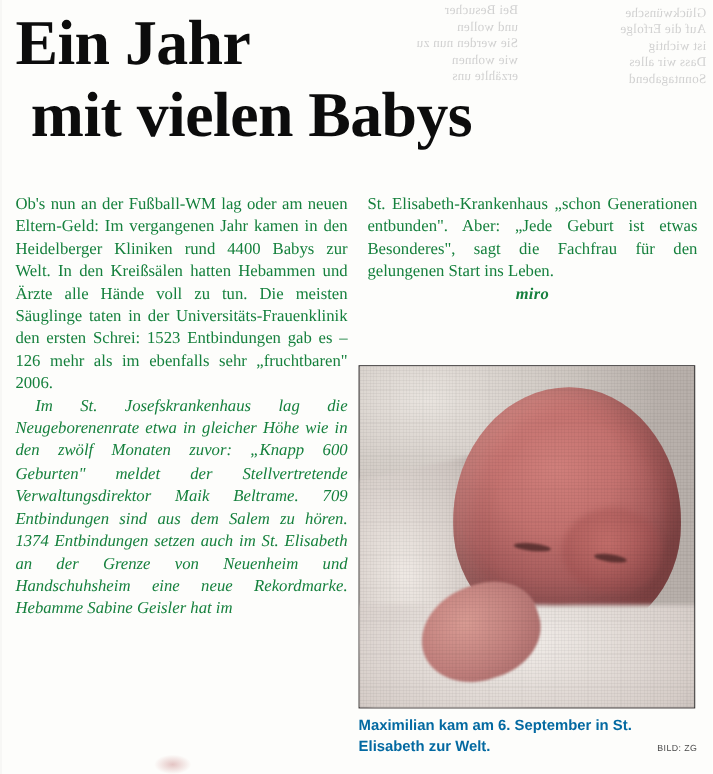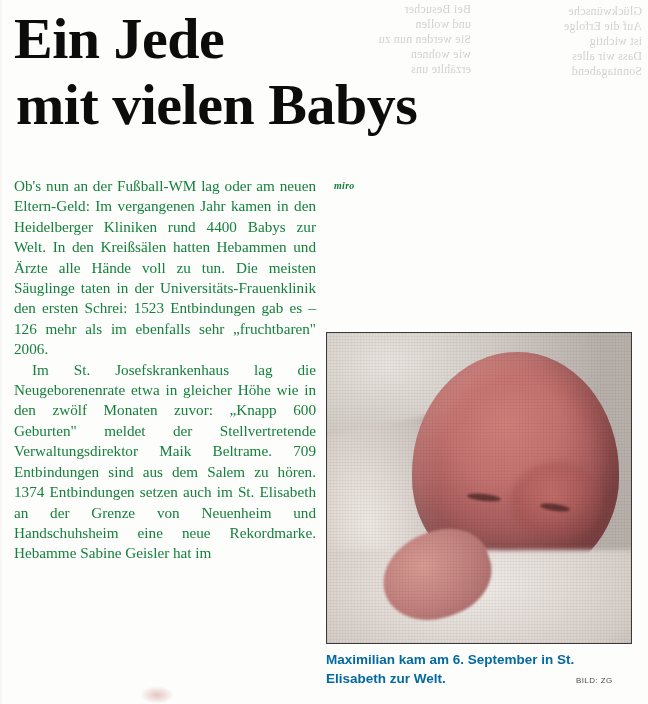--- a/index.html
+++ b/index.html
@@ -64,21 +64,21 @@
     width: 600px;
     font-family: "Liberation Serif", serif;
     font-weight: bold;
     font-size: 58px;
     line-height: 66px;
     letter-spacing: -0.5px;
     color: #0c0c0c;
   }
   .headline .l2 {
     display: block;
-    margin-left: 2px;
+    margin-left: 14px;
   }
 
   .columns {
     position: absolute;
     top: 176px;
     left: 14px;
     width: 620px;
   }
 
   .col {
@@ -92,27 +92,28 @@
     hyphens: manual;
   }
   .col-left  { left: 0px;   width: 302px; }
   .col-right { left: 320px; width: 300px; }
 
   .col p {
     margin: 0;
   }
   .col p.indent {
     text-indent: 18px;
+    font-style: italic;
   }
   .byline {
     margin-top: 2px;
-    text-align: left;
+    text-align: center;
     font-style: italic;
     font-weight: bold;
-    font-size: 10px;
+    font-size: 15px;
     letter-spacing: 0.3px;
   }
 
   .photo-wrap {
     position: absolute;
     top: 332px;
     left: 326px;
     width: 306px;
     height: 312px;
   }
@@ -209,21 +210,21 @@
     font-weight: bold;
     font-size: 13.5px;
     line-height: 19px;
     color: #0369a1;
   }
   .credit {
     position: absolute;
     top: 676px;
     left: 576px;
     width: 58px;
-    text-align: left;
+    text-align: right;
     font-family: "Liberation Sans", sans-serif;
     font-size: 8px;
     letter-spacing: 0.4px;
     color: #4a4a4a;
   }
 
   .smudge {
     position: absolute;
     left: 140px;
     top: 686px;
@@ -243,30 +244,31 @@
 Sie werden nun zu
 wie wohnen
 erzählte uns</div>
   <div class="bleed bleed-right">Glückwünsche
 Auf die Erfolge
 ist wichtig
 Dass wir alles
 Sonntagabend</div>
 
   <div class="headline">
-    <span class="l1">Ein Jede</span>
+    <span class="l1">Ein Jahr</span>
     <span class="l2">mit vielen Babys</span>
   </div>
 
   <div class="columns">
     <div class="col col-left">
       <p>Ob's nun an der Fußball-WM lag oder am neuen Eltern-Geld: Im vergangenen Jahr kamen in den Heidelberger Kliniken rund 4400 Babys zur Welt. In den Kreißsälen hatten Hebammen und Ärzte alle Hände voll zu tun. Die meisten Säuglinge taten in der Universitäts-Frauenklinik den ersten Schrei: 1523 Entbindungen gab es – 126 mehr als im ebenfalls sehr „fruchtbaren" 2006.</p>
       <p class="indent">Im St. Josefskrankenhaus lag die Neugeborenenrate etwa in gleicher Höhe wie in den zwölf Monaten zuvor: „Knapp 600 Geburten" meldet der Stellvertretende Verwaltungsdirektor Maik Beltrame. 709 Entbindungen sind aus dem Salem zu hören. 1374 Entbindungen setzen auch im St. Elisabeth an der Grenze von Neuenheim und Handschuhsheim eine neue Rekordmarke. Hebamme Sabine Geisler hat im</p>
     </div>
     <div class="col col-right">
+      <p>St. Elisabeth-Krankenhaus „schon Generationen entbunden". Aber: „Jede Geburt ist etwas Besonderes", sagt die Fachfrau für den gelungenen Start ins Leben.</p>
       <p class="byline">miro</p>
     </div>
   </div>
 
   <div class="photo-wrap">
     <div class="photo">
       <div class="ph-bg"></div>
       <div class="ph-blanket-l"></div>
       <div class="ph-head">
         <div class="ph-cheek"></div>

